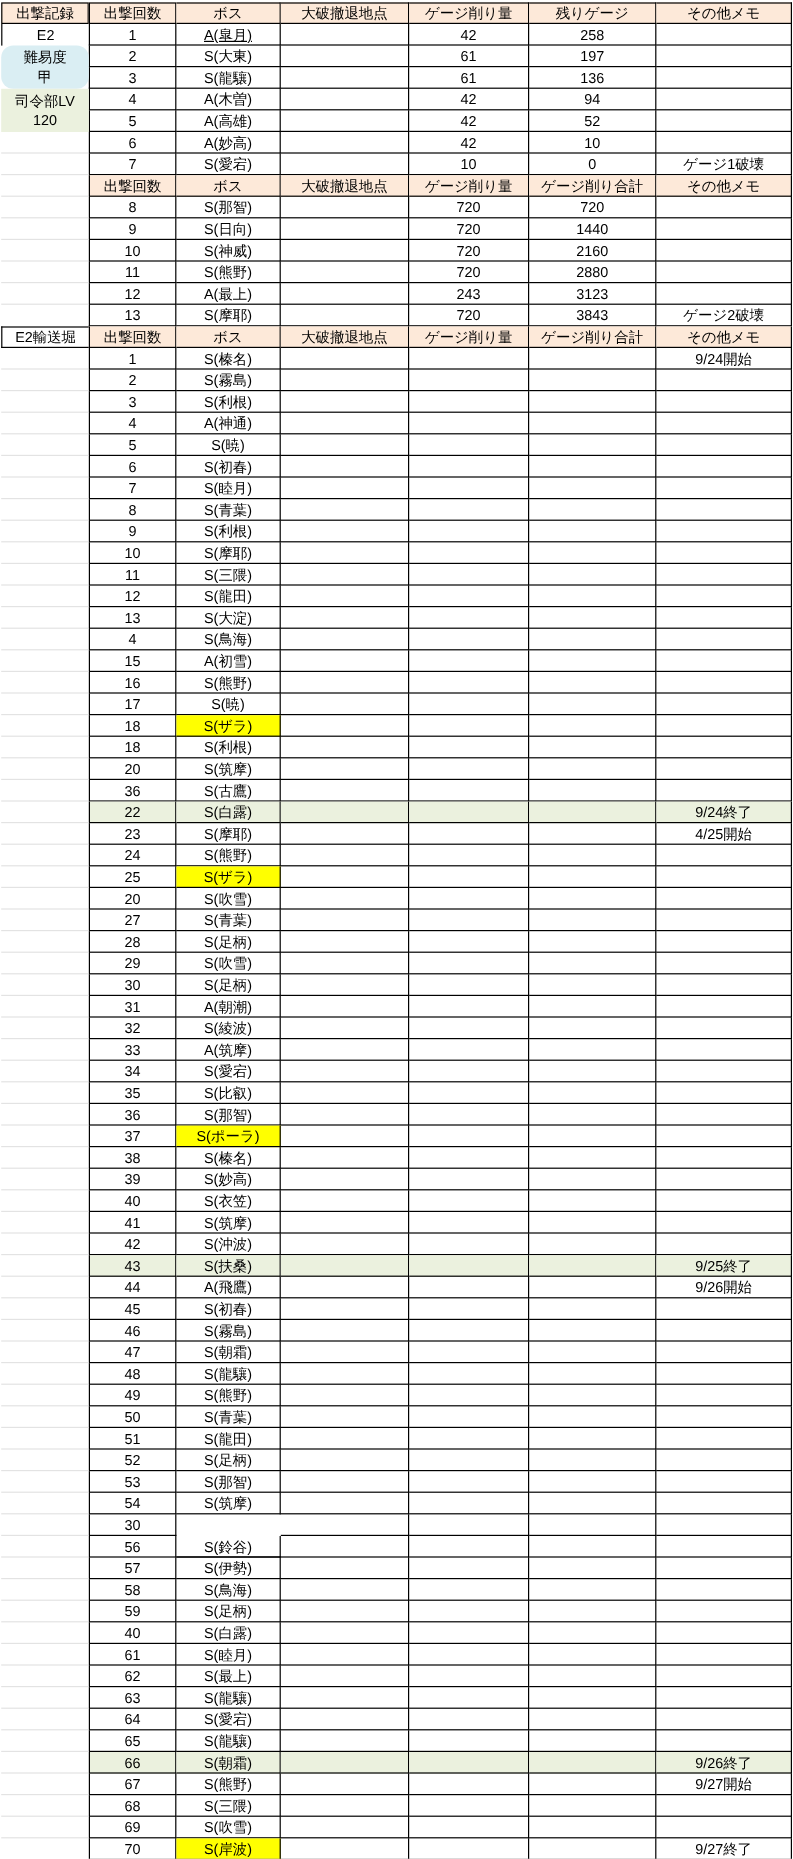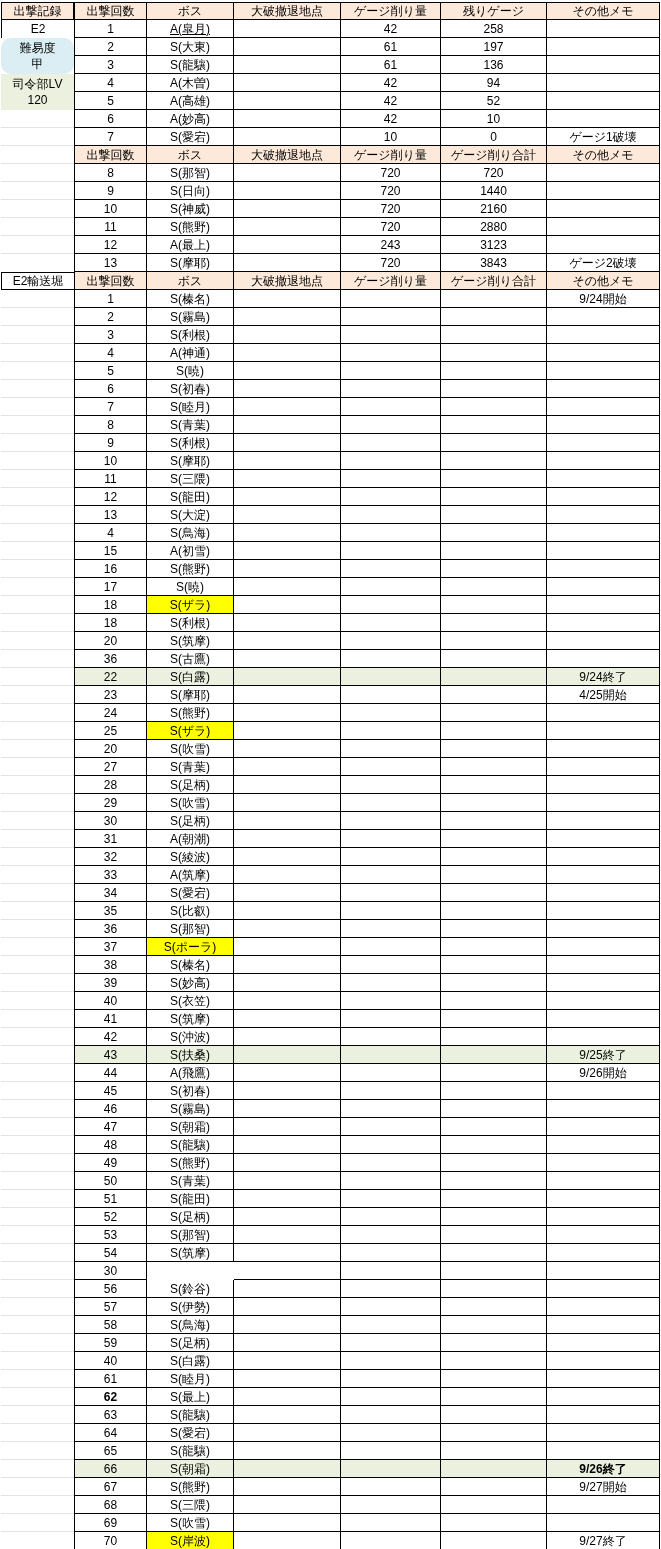--- a/index.html
+++ b/index.html
@@ -486,21 +486,21 @@
       <div class="cl b" style="grid-area: 76 / 4;"></div>
       <div class="cl b" style="grid-area: 76 / 5;"></div>
       <div class="cl b" style="grid-area: 76 / 6;"></div>
       <div class="cl b" style="grid-area: 76 / 7;"></div>
       <div class="cl b bl" style="grid-area: 77 / 2;">61</div>
       <div class="cl b" style="grid-area: 77 / 3;">S(睦月)</div>
       <div class="cl b" style="grid-area: 77 / 4;"></div>
       <div class="cl b" style="grid-area: 77 / 5;"></div>
       <div class="cl b" style="grid-area: 77 / 6;"></div>
       <div class="cl b" style="grid-area: 77 / 7;"></div>
-      <div class="cl b bl" style="grid-area: 78 / 2; font-weight: bold;">62</div>
+      <div class="cl b bl" style="grid-area: 78 / 2;">62</div>
       <div class="cl b" style="grid-area: 78 / 3;">S(最上)</div>
       <div class="cl b" style="grid-area: 78 / 4;"></div>
       <div class="cl b" style="grid-area: 78 / 5;"></div>
       <div class="cl b" style="grid-area: 78 / 6;"></div>
       <div class="cl b" style="grid-area: 78 / 7;"></div>
       <div class="cl b bl" style="grid-area: 79 / 2;">63</div>
       <div class="cl b" style="grid-area: 79 / 3;">S(龍驤)</div>
       <div class="cl b" style="grid-area: 79 / 4;"></div>
       <div class="cl b" style="grid-area: 79 / 5;"></div>
       <div class="cl b" style="grid-area: 79 / 6;"></div>
@@ -515,21 +515,21 @@
       <div class="cl b" style="grid-area: 81 / 3;">S(龍驤)</div>
       <div class="cl b" style="grid-area: 81 / 4;"></div>
       <div class="cl b" style="grid-area: 81 / 5;"></div>
       <div class="cl b" style="grid-area: 81 / 6;"></div>
       <div class="cl b" style="grid-area: 81 / 7;"></div>
       <div class="cl b bl gn" style="grid-area: 82 / 2;">66</div>
       <div class="cl b gn" style="grid-area: 82 / 3;">S(朝霜)</div>
       <div class="cl b gn" style="grid-area: 82 / 4;"></div>
       <div class="cl b gn" style="grid-area: 82 / 5;"></div>
       <div class="cl b gn" style="grid-area: 82 / 6;"></div>
-      <div class="cl b gn" style="grid-area: 82 / 7; font-weight: bold;">9/26終了</div>
+      <div class="cl b gn" style="grid-area: 82 / 7;">9/26終了</div>
       <div class="cl b bl" style="grid-area: 83 / 2;">67</div>
       <div class="cl b" style="grid-area: 83 / 3;">S(熊野)</div>
       <div class="cl b" style="grid-area: 83 / 4;"></div>
       <div class="cl b" style="grid-area: 83 / 5;"></div>
       <div class="cl b" style="grid-area: 83 / 6;"></div>
       <div class="cl b" style="grid-area: 83 / 7;">9/27開始</div>
       <div class="cl b bl" style="grid-area: 84 / 2;">68</div>
       <div class="cl b" style="grid-area: 84 / 3;">S(三隈)</div>
       <div class="cl b" style="grid-area: 84 / 4;"></div>
       <div class="cl b" style="grid-area: 84 / 5;"></div>

